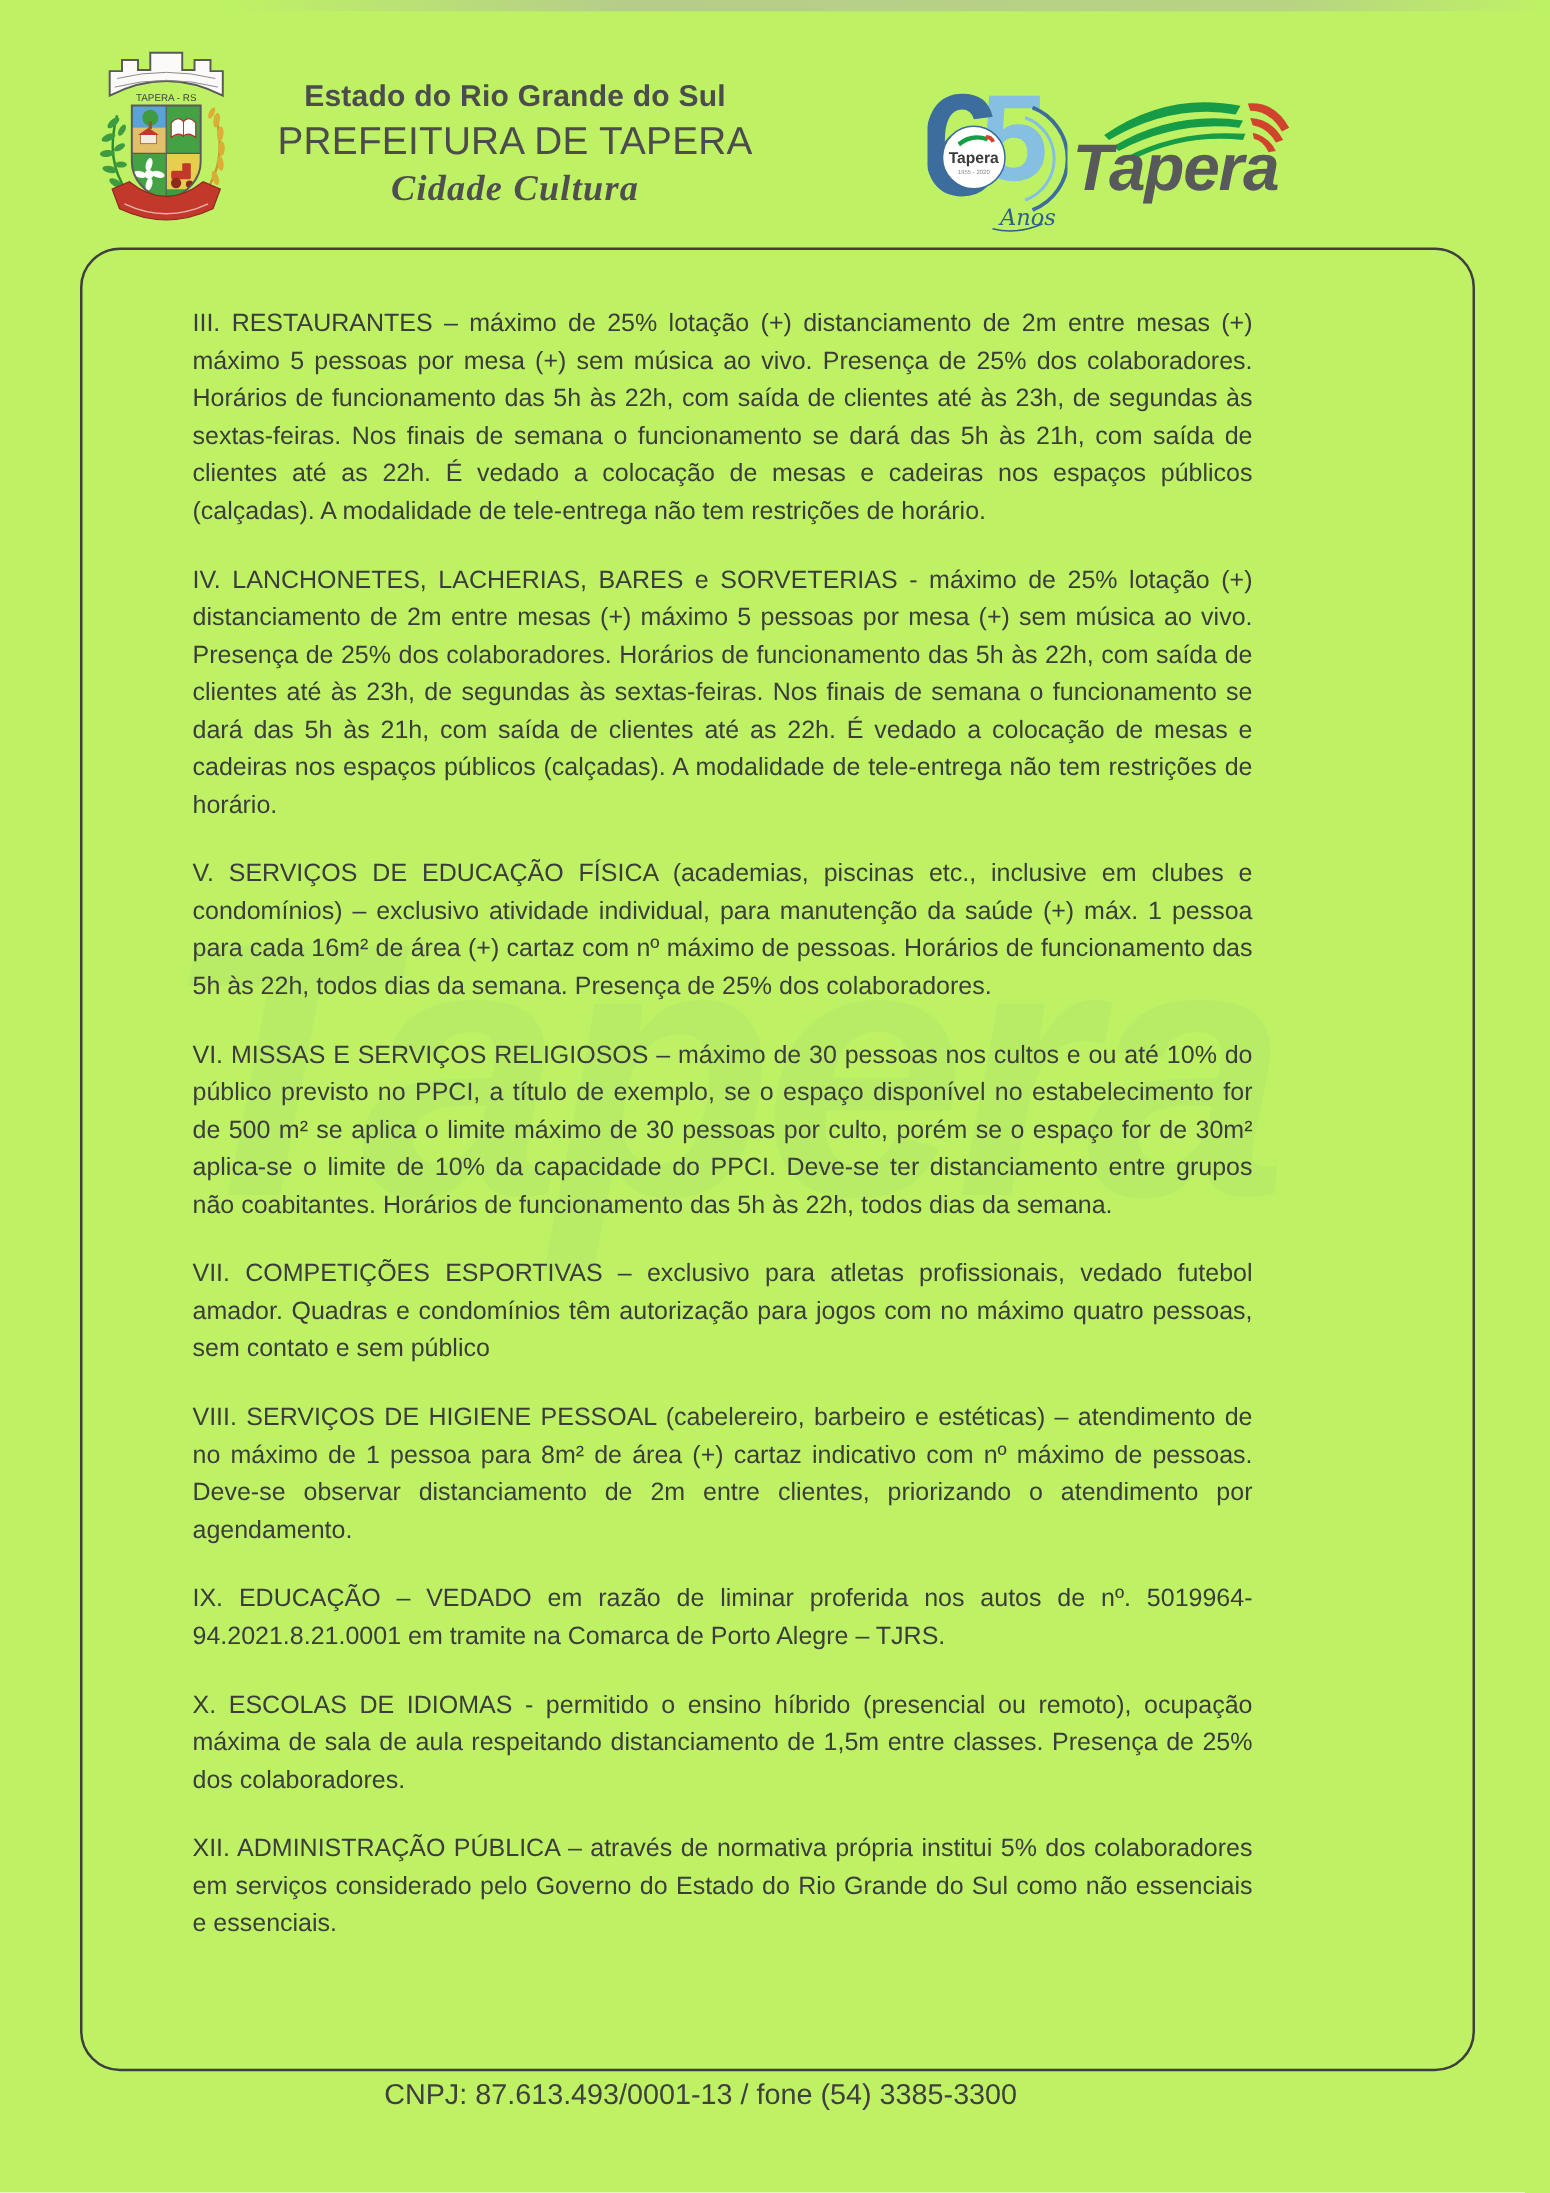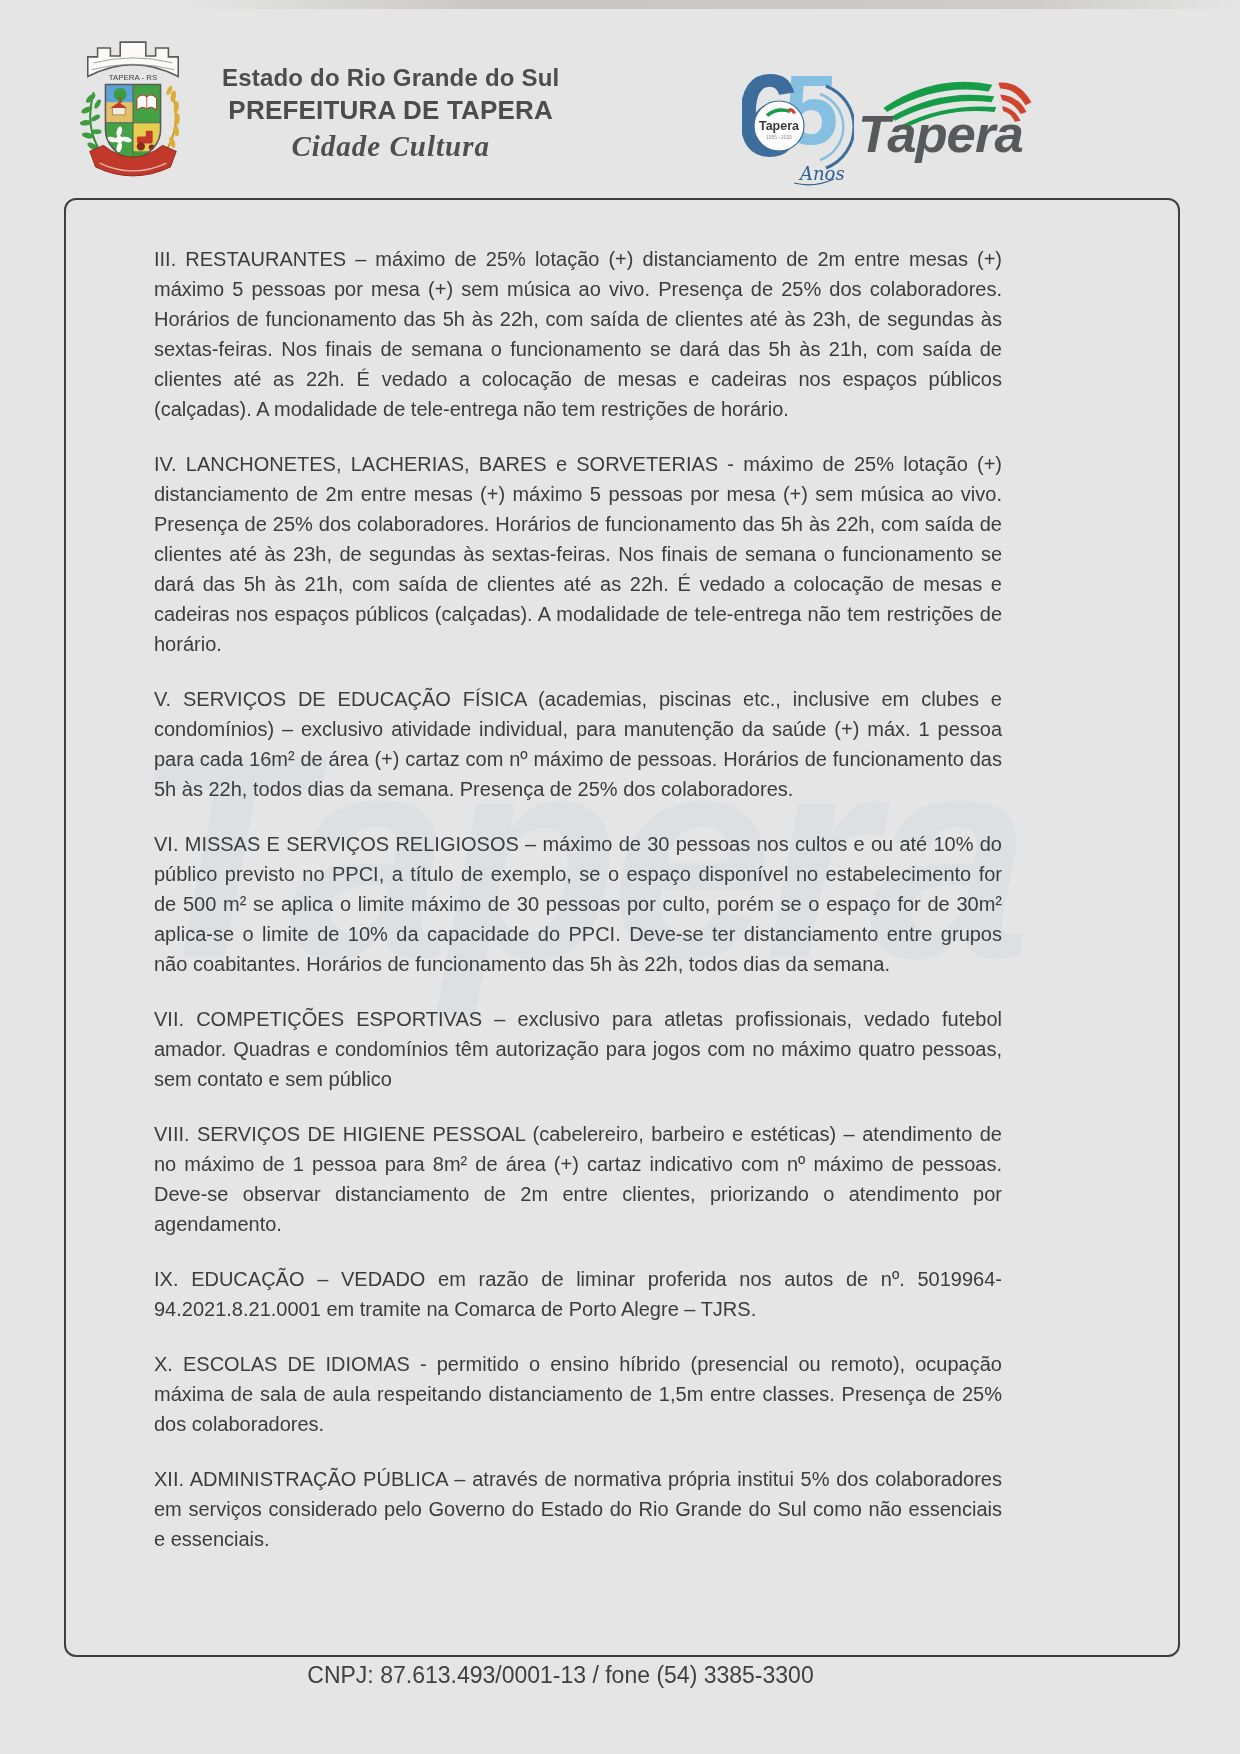--- a/index.html
+++ b/index.html
@@ -1,42 +1,42 @@
 <!DOCTYPE html>
 <html><head>
 <meta charset="utf-8">
 <style>
   html,body{margin:0;padding:0;background:#ffffff;}
   .page{
     position:relative;
     width:1240px;height:1754px;
-    background:#e5e5e5;
+    background:#bef264;
     font-family:"Liberation Sans",sans-serif;
     color:#3b3b3b;
     overflow:hidden;
   }
   .scan-smudge{
     position:absolute;top:0;left:180px;width:1060px;height:9px;
     background:linear-gradient(90deg,rgba(190,188,182,0),rgba(176,174,168,.55) 30%,rgba(176,174,168,.45) 80%,rgba(190,188,182,0));
   }
   
   .crest{position:absolute;left:74px;top:32px;width:118px;height:156px;}
   .header-text{position:absolute;left:222px;top:66px;line-height:1;text-align:center;}
   .header-state{font-size:24px;font-weight:bold;color:#4c4c4c;letter-spacing:.2px;}
-  .header-title{font-size:26px;font-weight:bold;color:#4c4c4c;margin-top:7px;letter-spacing:.2px;}
+  .header-title{font-size:31px;font-weight:normal;color:#4c4c4c;margin-top:7px;letter-spacing:.2px;}
   .header-slogan{
     font-family:Liberation Serif, serif;font-style:italic;font-weight:bold;
     font-size:29px;color:#4f4f4f;margin-top:9px;letter-spacing:1px;
   }
   .logo65{position:absolute;left:742px;top:52px;width:112px;height:134px;}
   .wordmark{position:absolute;left:856px;top:58px;width:190px;height:105px;}
   
   .content-box{
     position:absolute;left:64px;top:198px;width:1112px;height:1455px;
-    border:2px solid #3f3f3f;border-radius:12px;
+    border:2px solid #3f3f3f;border-radius:32px;
     background:transparent;
   }
   .content-text{
     position:absolute;left:88px;top:44px;width:848px;
   }
   .para{
     margin:0 0 25px 0;
     font-size:20px;line-height:30px;
     text-align:justify;
     color:#3c3c3c;

